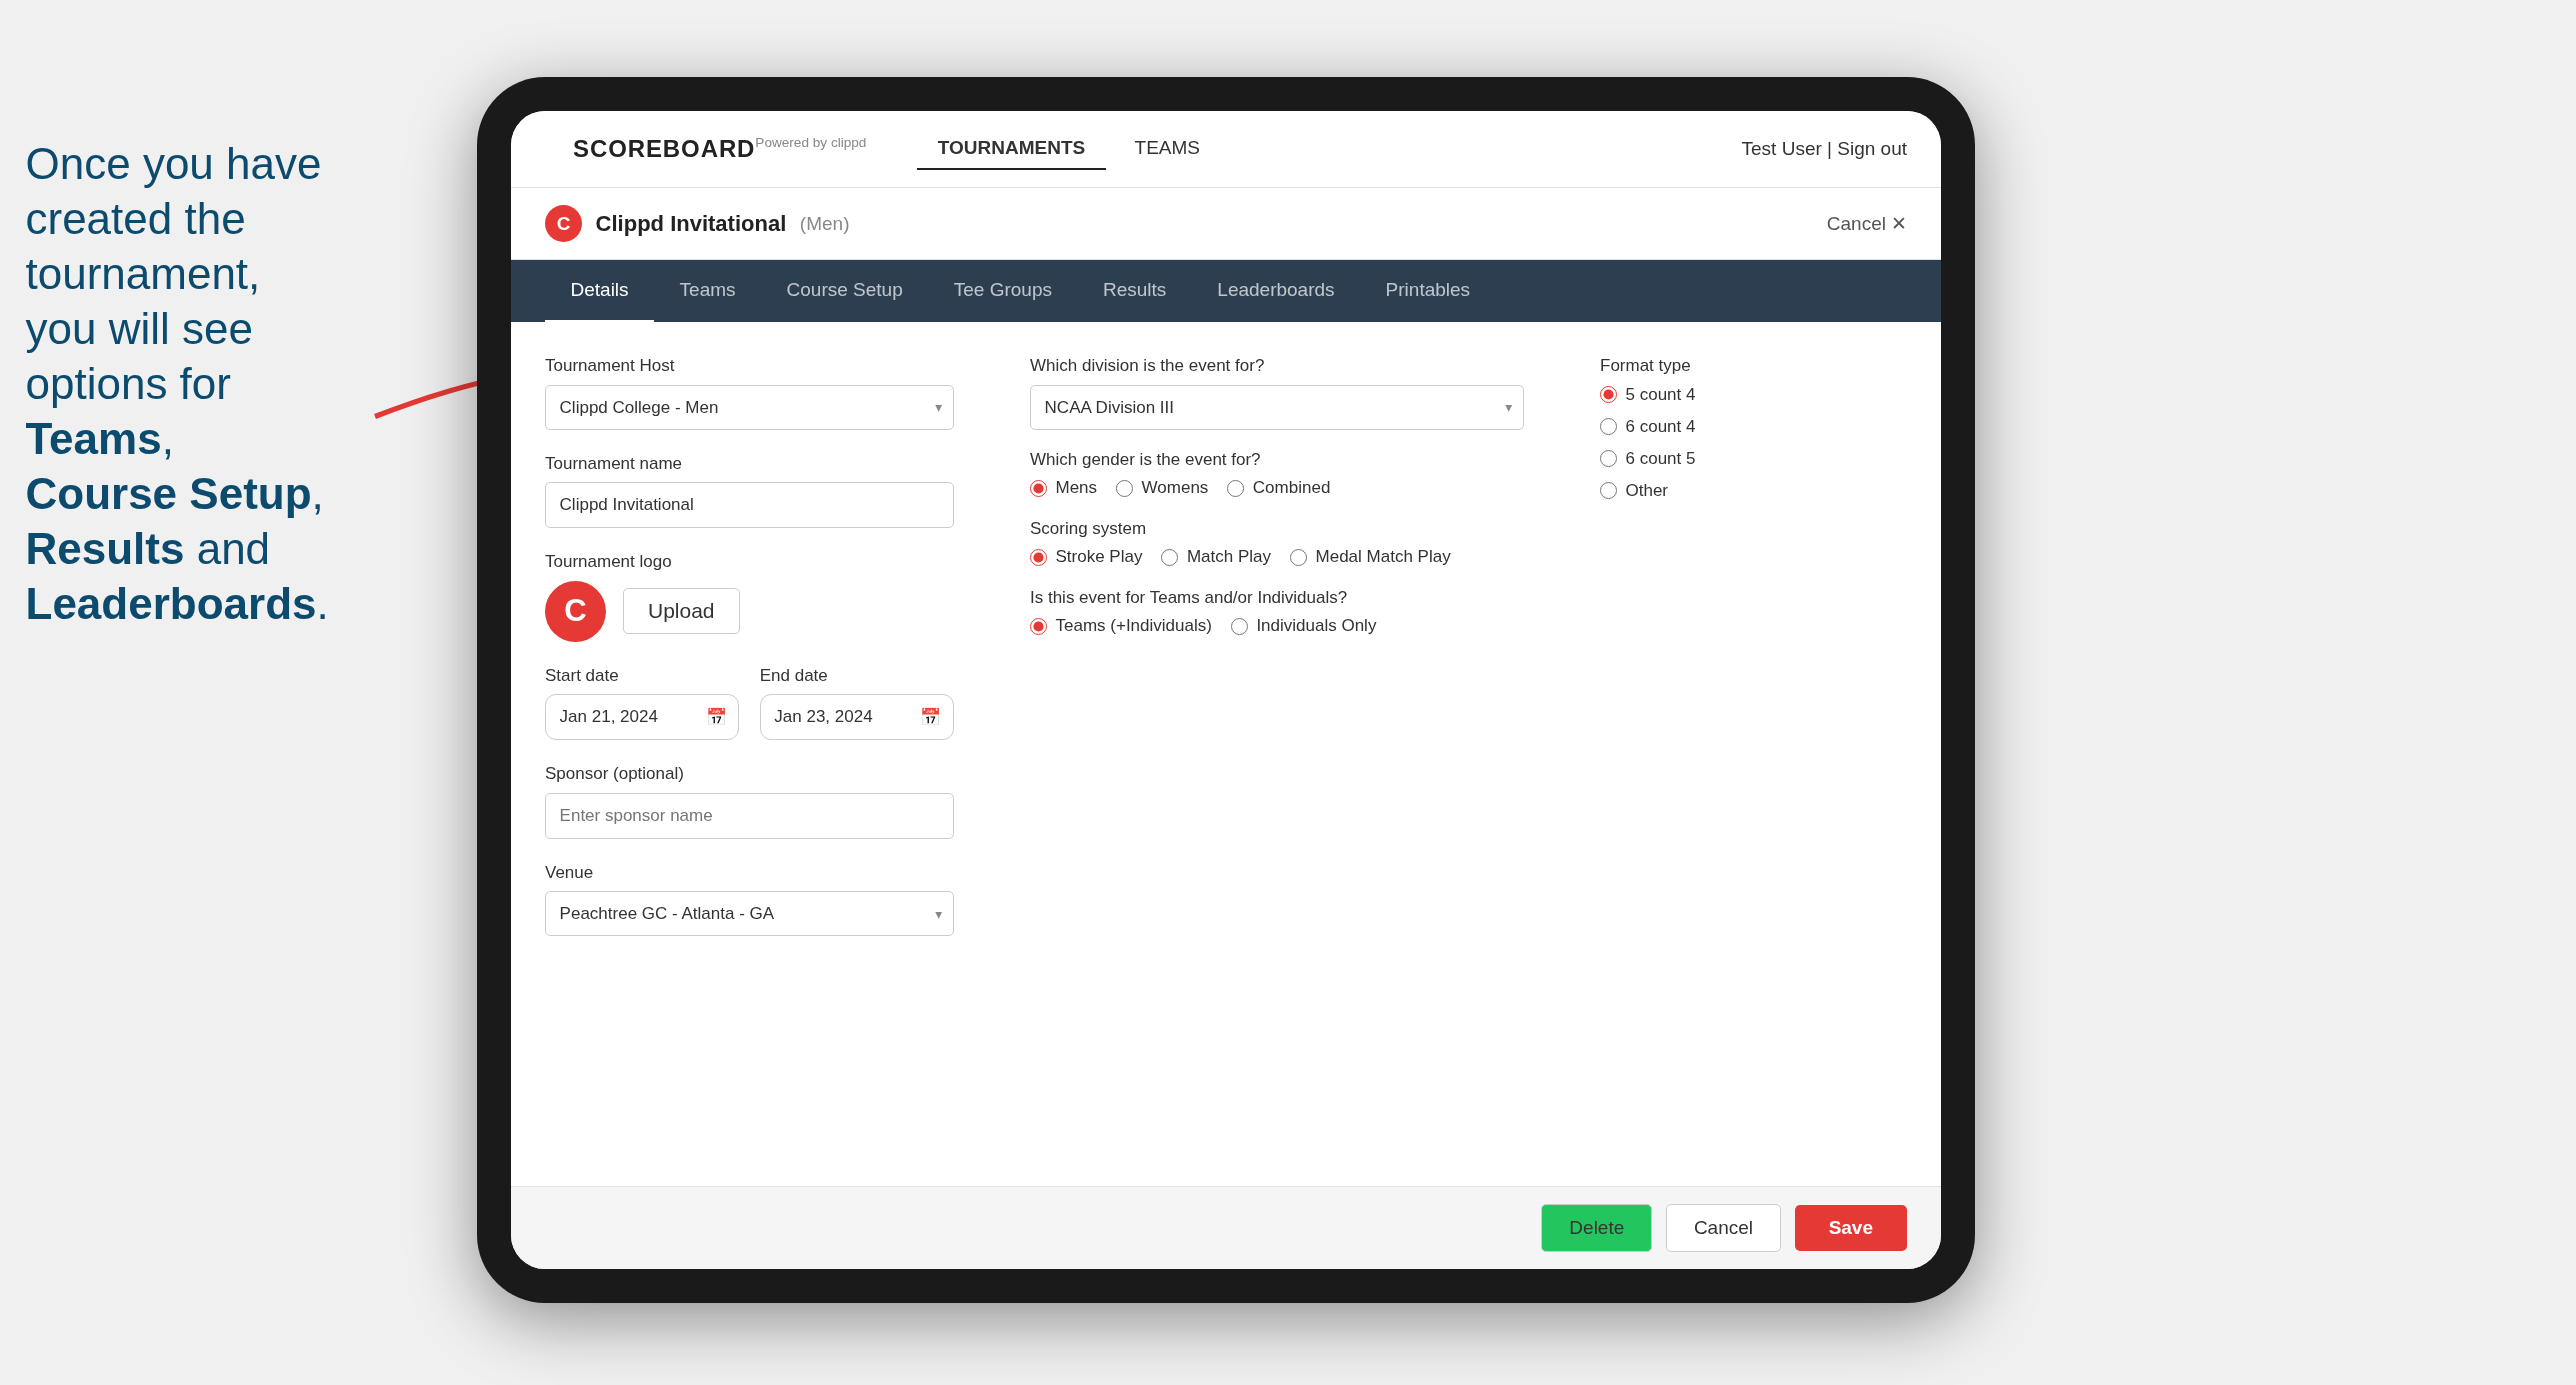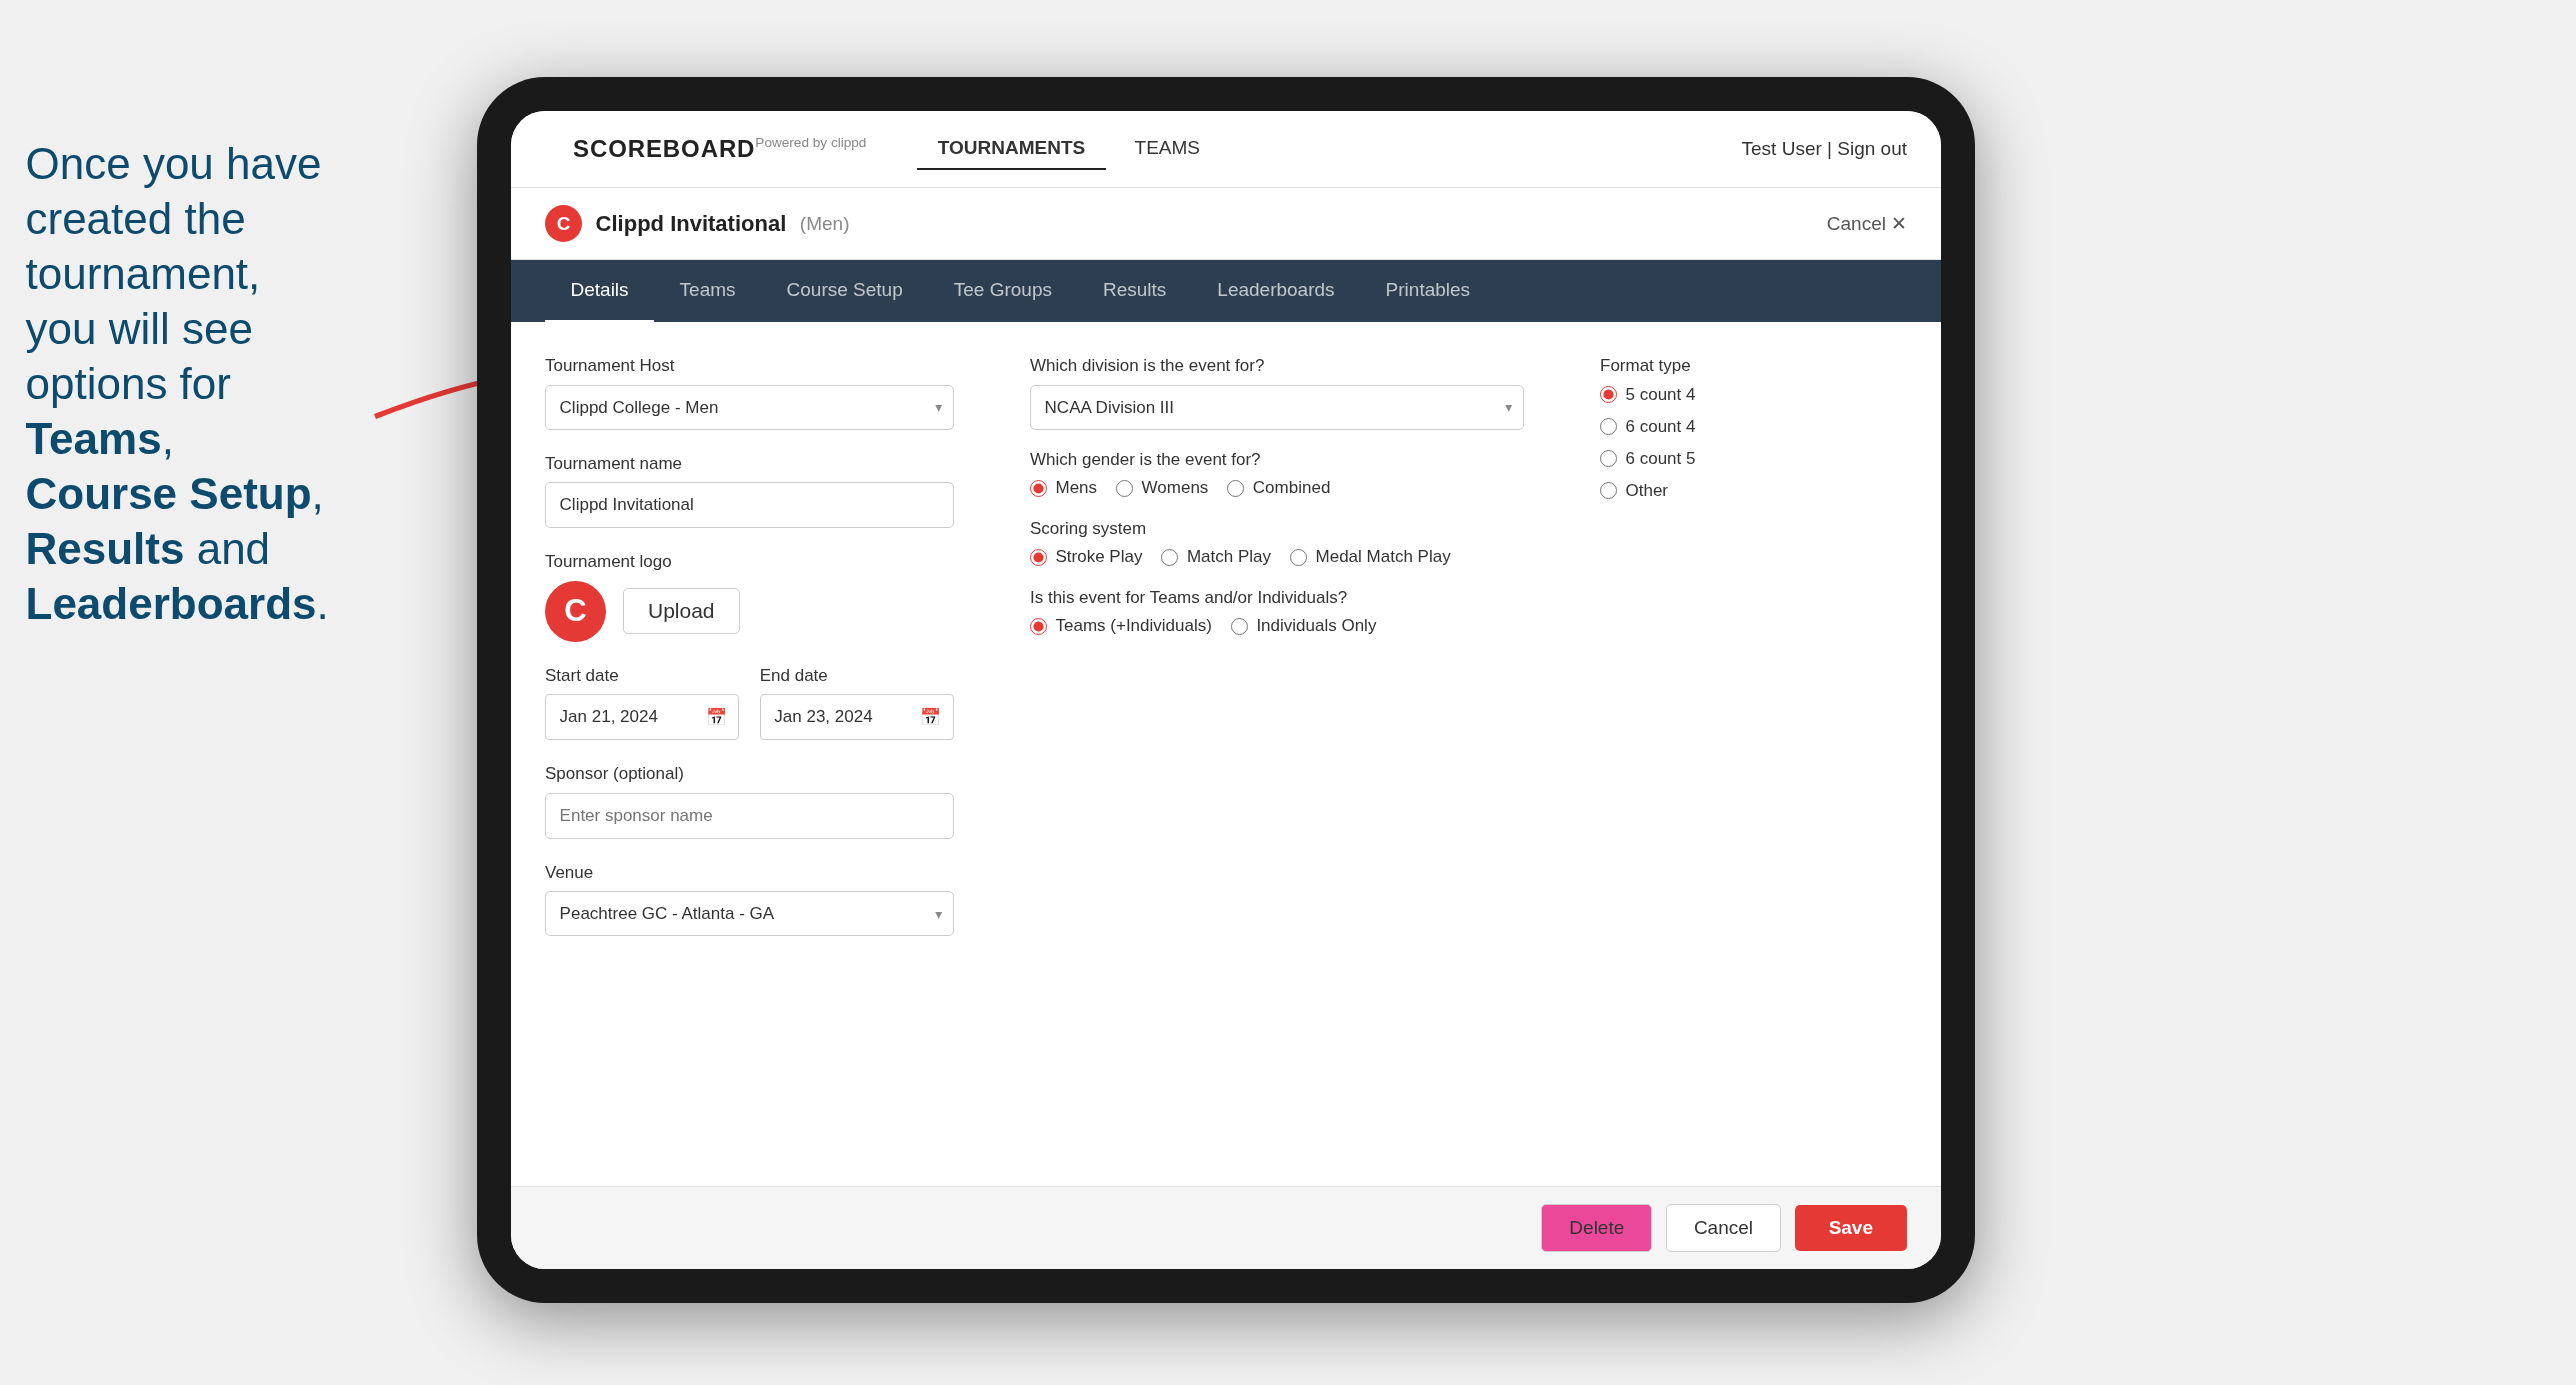--- a/index.html
+++ b/index.html
@@ -280,21 +280,21 @@
       flex: 1;
       display: flex;
       flex-direction: column;
       gap: 8.5px;
     }
     .date-input-wrapper {
       position: relative;
     }
     .date-input {
       border: 0.9px solid #ccc;
-      border-radius: 4px;
+      border-radius: 11px;
       padding: 12px 37px 12px 13.6px;
       font-size: 17px;
       color: #333;
       background: #fff;
       width: 100%;
     }
     .date-icon {
       position: absolute;
       right: 12px;
       top: 50%;
@@ -334,21 +334,21 @@
       background: #f5f5f5;
       border-top: 0.9px solid #e0e0e0;
       padding: 17px 34px;
       display: flex;
       justify-content: flex-end;
       align-items: center;
       gap: 13.6px;
       flex-shrink: 0;
     }
     .btn-delete {
-      background: #ec4899;
+      background: #22c55e;
       border: 0.9px solid #ccc;
       border-radius: 5.1px;
       padding: 12px 27px;
       font-size: 19px;
       cursor: pointer;
       color: #333;
     }
     .btn-cancel {
       background: #fff;
       border: 0.9px solid #ccc;

